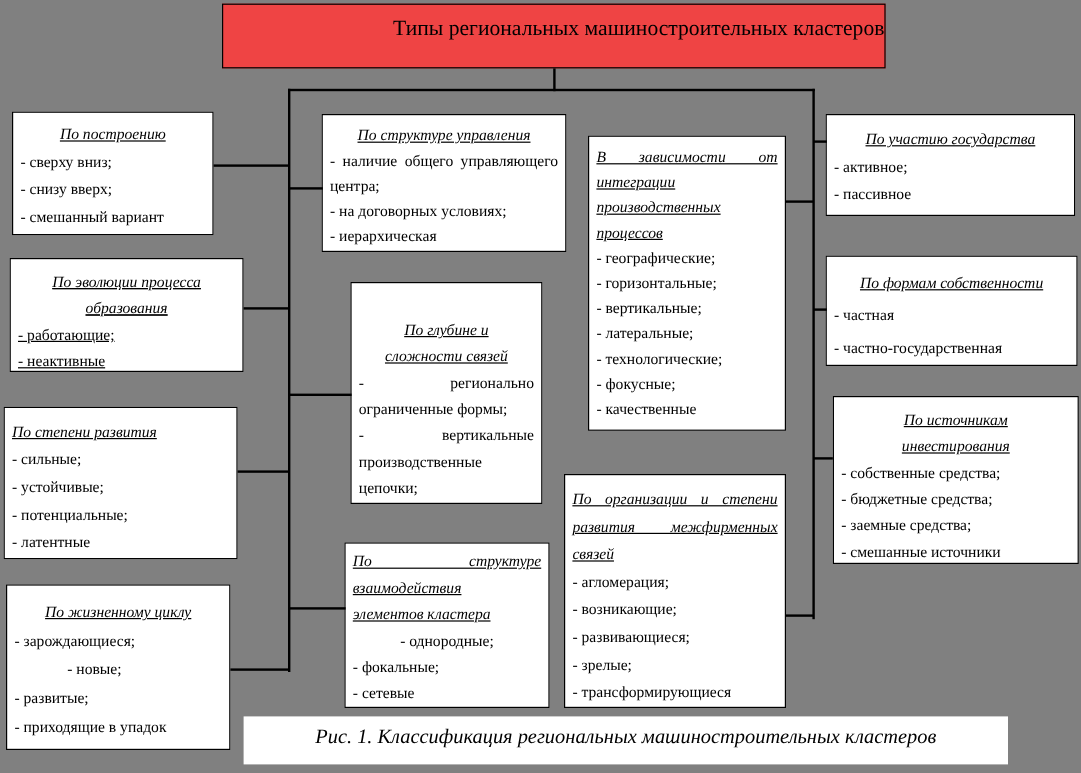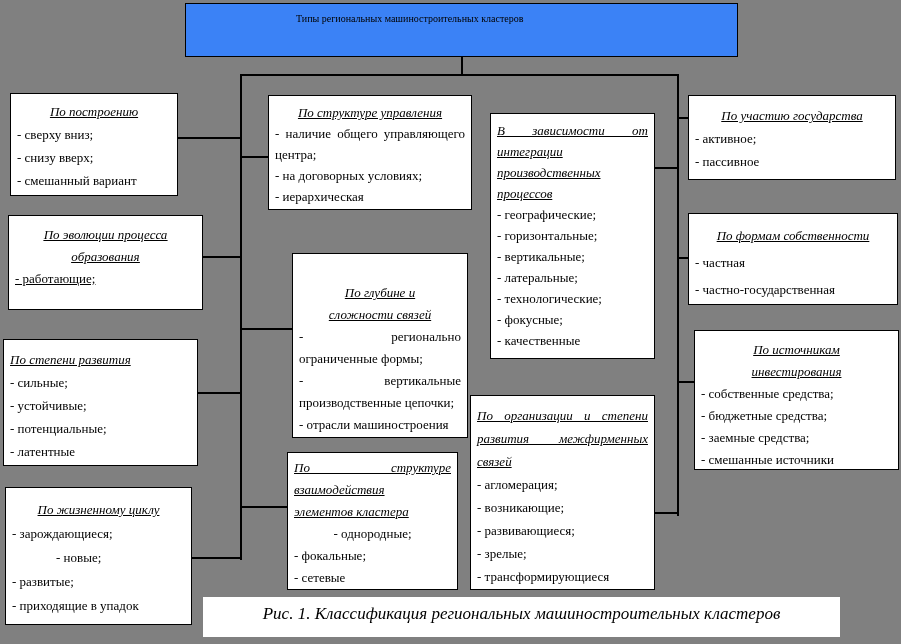--- a/index.html
+++ b/index.html
@@ -7,22 +7,22 @@
          font-family:"Liberation Serif","DejaVu Serif",serif;color:#000;}
   .box{position:absolute;background:#fff;border:1px solid #000;box-sizing:border-box;
        padding-left:6px;padding-right:6px;font-size:13px;overflow:hidden;}
   .ln{display:block;}
   .hc,.hl,.hj{font-style:italic;text-decoration:underline;}
   .hc{text-align:center;}
   .hl{text-align:left;}
   .hj,.ij{text-align:justify;text-align-last:justify;}
   .i,.i0{text-align:left;}
   .conn{position:absolute;background:#000;}
-  #title-box{position:absolute;left:185px;top:3px;width:553px;height:54px;background:#3b82f6;
-             border:1px solid #000;box-sizing:border-box;text-align:left;font-size:10px;
+  #title-box{position:absolute;left:185px;top:3px;width:553px;height:54px;background:#ef4444;
+             border:1px solid #000;box-sizing:border-box;text-align:right;font-size:18px;
              padding-top:9px;padding-left:110px;}
   #caption-box{position:absolute;left:203px;top:597px;width:637px;height:40px;background:#fff;
                box-sizing:border-box;text-align:center;font-style:italic;font-size:17px;
                padding-top:7px;}
 </style>
 </head>
 <body>
 
 <div id="stage">
   <div id="title-box">
@@ -32,20 +32,21 @@
       <div class="box" style="left: 10px; top: 93px; width: 168px; height: 103px; padding-top: 6px;">
         <div class="ln hc" style="line-height: 23px;">По построению</div>
         <div class="ln i" style="line-height: 23px;">- сверху вниз;</div>
         <div class="ln i" style="line-height: 23px;">- снизу вверх;</div>
         <div class="ln i" style="line-height: 23px;">- смешанный вариант</div>
       </div>
       <div class="box" style="left: 8px; top: 215px; width: 195px; height: 95px; padding-top: 8px; text-decoration: underline;">
         <div class="ln hc" style="line-height: 22px;">По эволюции процесса</div>
         <div class="ln hc" style="line-height: 22px;">образования</div>
         <div class="ln i" style="line-height: 22px;">- работающие;</div>
+        <div class="ln i" style="line-height: 22px;">- неактивные</div>
       </div>
       <div class="box" style="left: 3px; top: 339px; width: 195px; height: 127px; padding-top: 8px;">
         <div class="ln hl" style="line-height: 23px;">По степени развития</div>
         <div class="ln i" style="line-height: 23px;">- сильные;</div>
         <div class="ln i" style="line-height: 23px;">- устойчивые;</div>
         <div class="ln i" style="line-height: 23px;">- потенциальные;</div>
         <div class="ln i" style="line-height: 23px;">- латентные</div>
       </div>
       <div class="box" style="left: 5px; top: 487px; width: 187px; height: 138px; padding-top: 10px;">
         <div class="ln hc" style="line-height: 24px;">По жизненному циклу</div>
@@ -54,21 +55,21 @@
         <div class="ln i" style="line-height: 24px;">- развитые;</div>
         <div class="ln i" style="line-height: 24px;">- приходящие  в упадок</div>
       </div>
       <div class="box" style="left: 268px; top: 95px; width: 204px; height: 115px; padding-top: 6px;">
         <div class="ln hc" style="line-height: 21px;">По структуре управления</div>
         <div class="ln ij" style="line-height: 21px;">- наличие общего управляющего</div>
         <div class="ln i0" style="line-height: 21px;">центра;</div>
         <div class="ln i" style="line-height: 21px;">- на договорных условиях;</div>
         <div class="ln i" style="line-height: 21px;">- иерархическая</div>
       </div>
-      <div class="box" style="left: 292px; top: 253px; width: 176px; height: 185px; padding-top: 28px;">
+      <div class="box" style="left: 292px; top: 235px; width: 160px; height: 185px; padding-top: 28px;">
         <div class="ln hc" style="line-height: 22px;">По глубине и</div>
         <div class="ln hc" style="line-height: 22px;">сложности связей</div>
         <div class="ln ij" style="line-height: 22px;">- регионально</div>
         <div class="ln i0" style="line-height: 22px;">ограниченные формы;</div>
         <div class="ln ij" style="line-height: 22px;">- вертикальные</div>
         <div class="ln i0" style="line-height: 22px;">производственные цепочки;</div>
         <div class="ln i" style="line-height: 22px;">- отрасли машиностроения</div>
       </div>
       <div class="box" style="left: 287px; top: 452px; width: 171px; height: 138px; padding-top: 4px;">
         <div class="ln hj" style="line-height: 22px;">По структуре</div>

